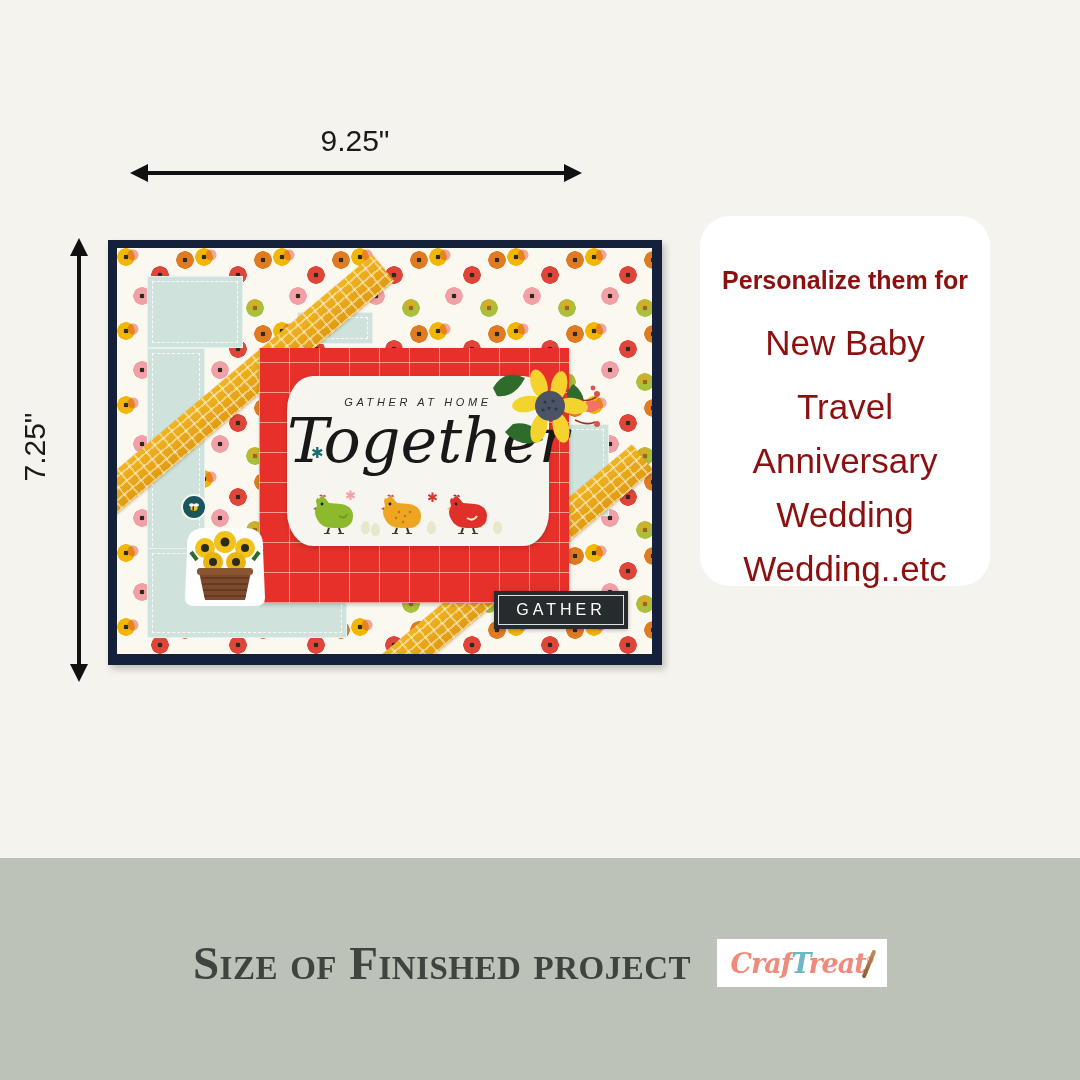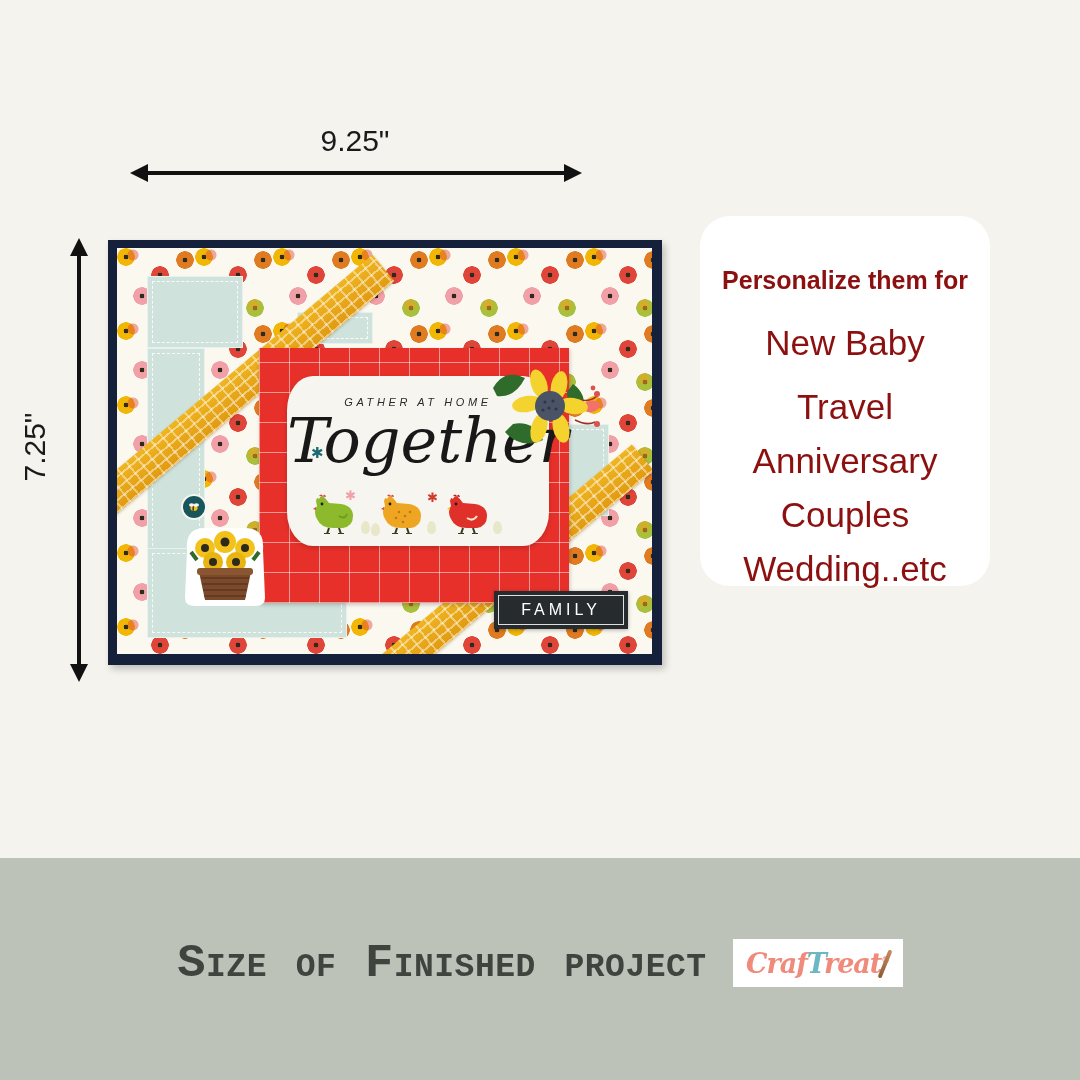--- a/index.html
+++ b/index.html
@@ -29,21 +29,21 @@
     left: 0;
     top: 70px;
     width: 1080px;
     height: 70px;
     display: flex;
     align-items: center;
     justify-content: center;
     gap: 26px;
   }
   #footer-title {
-    font-family: Liberation Mono, monospace;
+    font-family: Liberation Serif, serif;
     font-size: 47px;
     font-weight: 700;
     color: #40443f;
     font-variant: small-caps;
     letter-spacing: 0.5px;
     white-space: nowrap;
   }
   #logo-box {
     background: #ffffff;
     width: 170px;
@@ -521,32 +521,32 @@
       <g fill="#2f3747">
         <circle cx="58" cy="36" r="1.6"></circle>
           <circle cx="66" cy="35" r="1.6"></circle>
         <circle cx="62" cy="42" r="1.6"></circle>
           <circle cx="69" cy="43" r="1.6"></circle>
         <circle cx="56" cy="44" r="1.6"></circle>
       </g>
     </svg>
 
     <div id="family-plaque">
-      <span id="family-text">FAMILY</span>
+      <span id="family-text">GATHER</span>
     </div>
 
   </div>
 </div>
 
 <div id="info-panel">
   <div id="info-heading">Personalize them for</div>
   <div class="info-item first">New Baby</div>
   <div class="info-item">Travel</div>
   <div class="info-item">Anniversary</div>
-  <div class="info-item">Couples</div>
+  <div class="info-item">Wedding</div>
   <div class="info-item">Wedding..etc</div>
 </div>
 
 <div id="footer-band">
   <div id="footer-inner">
     <div id="footer-title">Size of Finished project</div>
     <div id="logo-box">
       <span id="logo-text"><span>Craf</span><span class="teal">T</span><span>reat</span><span id="logo-reg">®</span></span>
       <div id="logo-brush"></div>
     </div>

